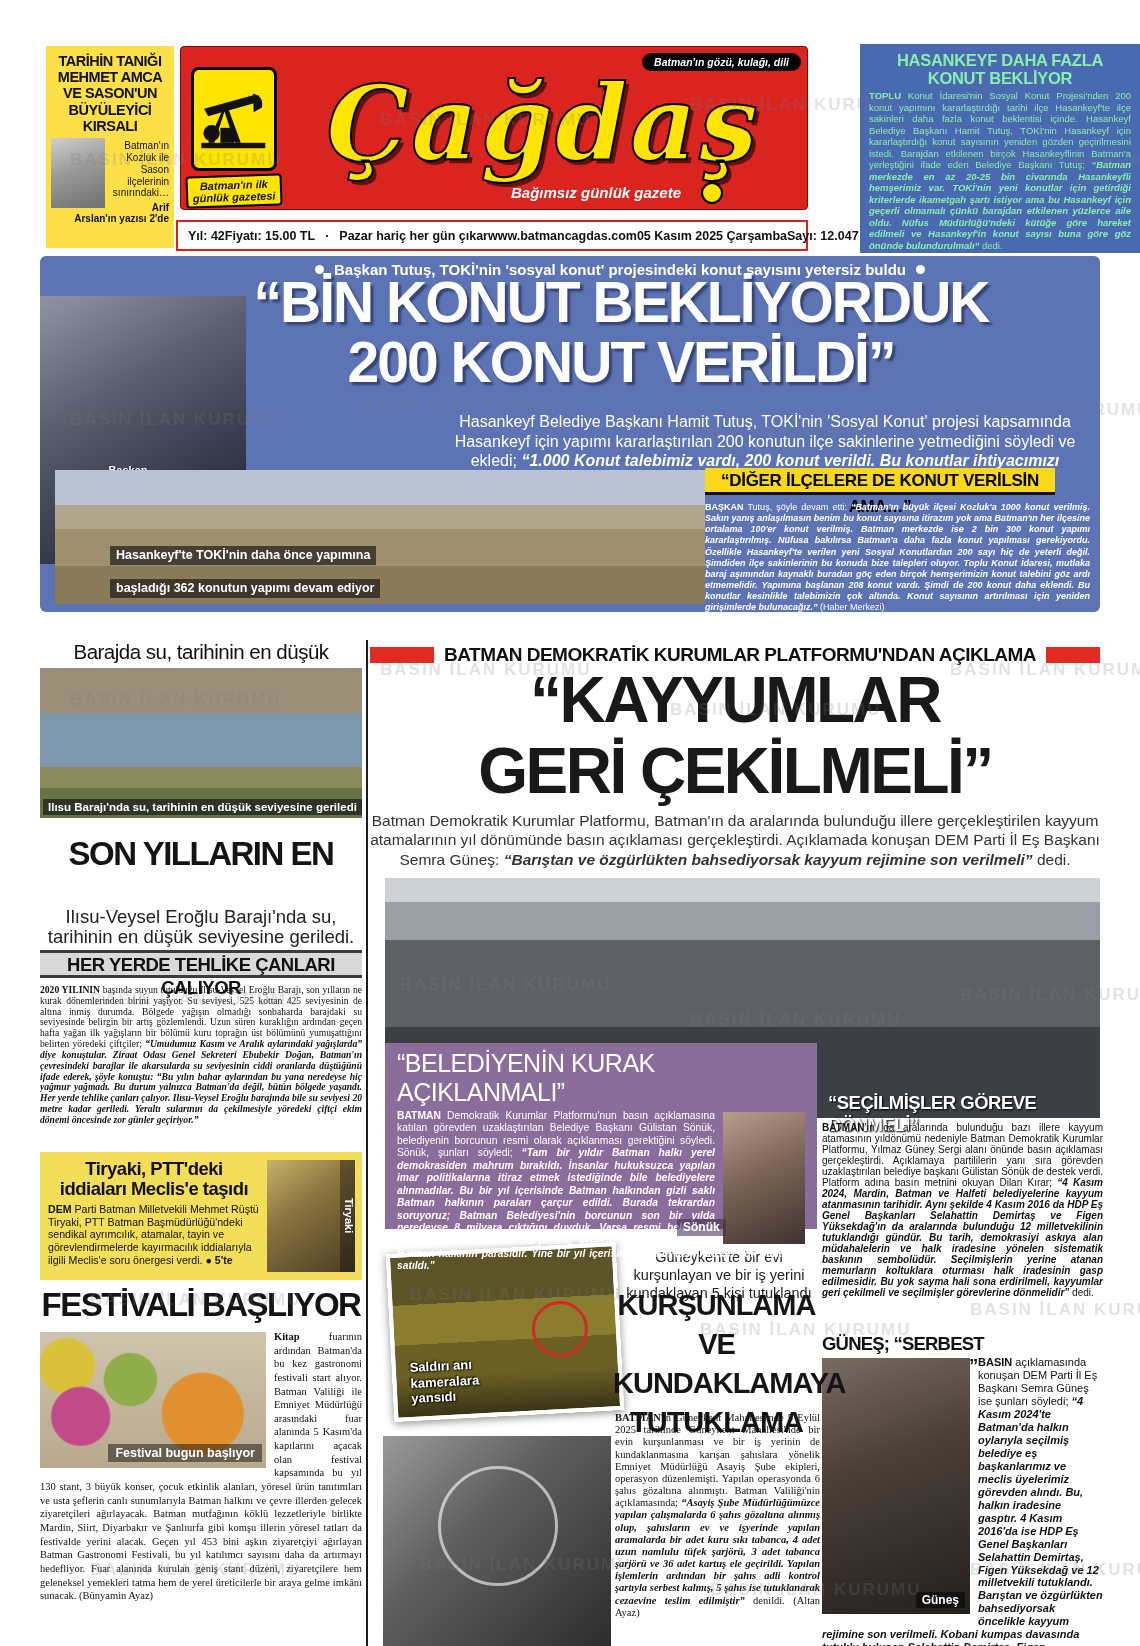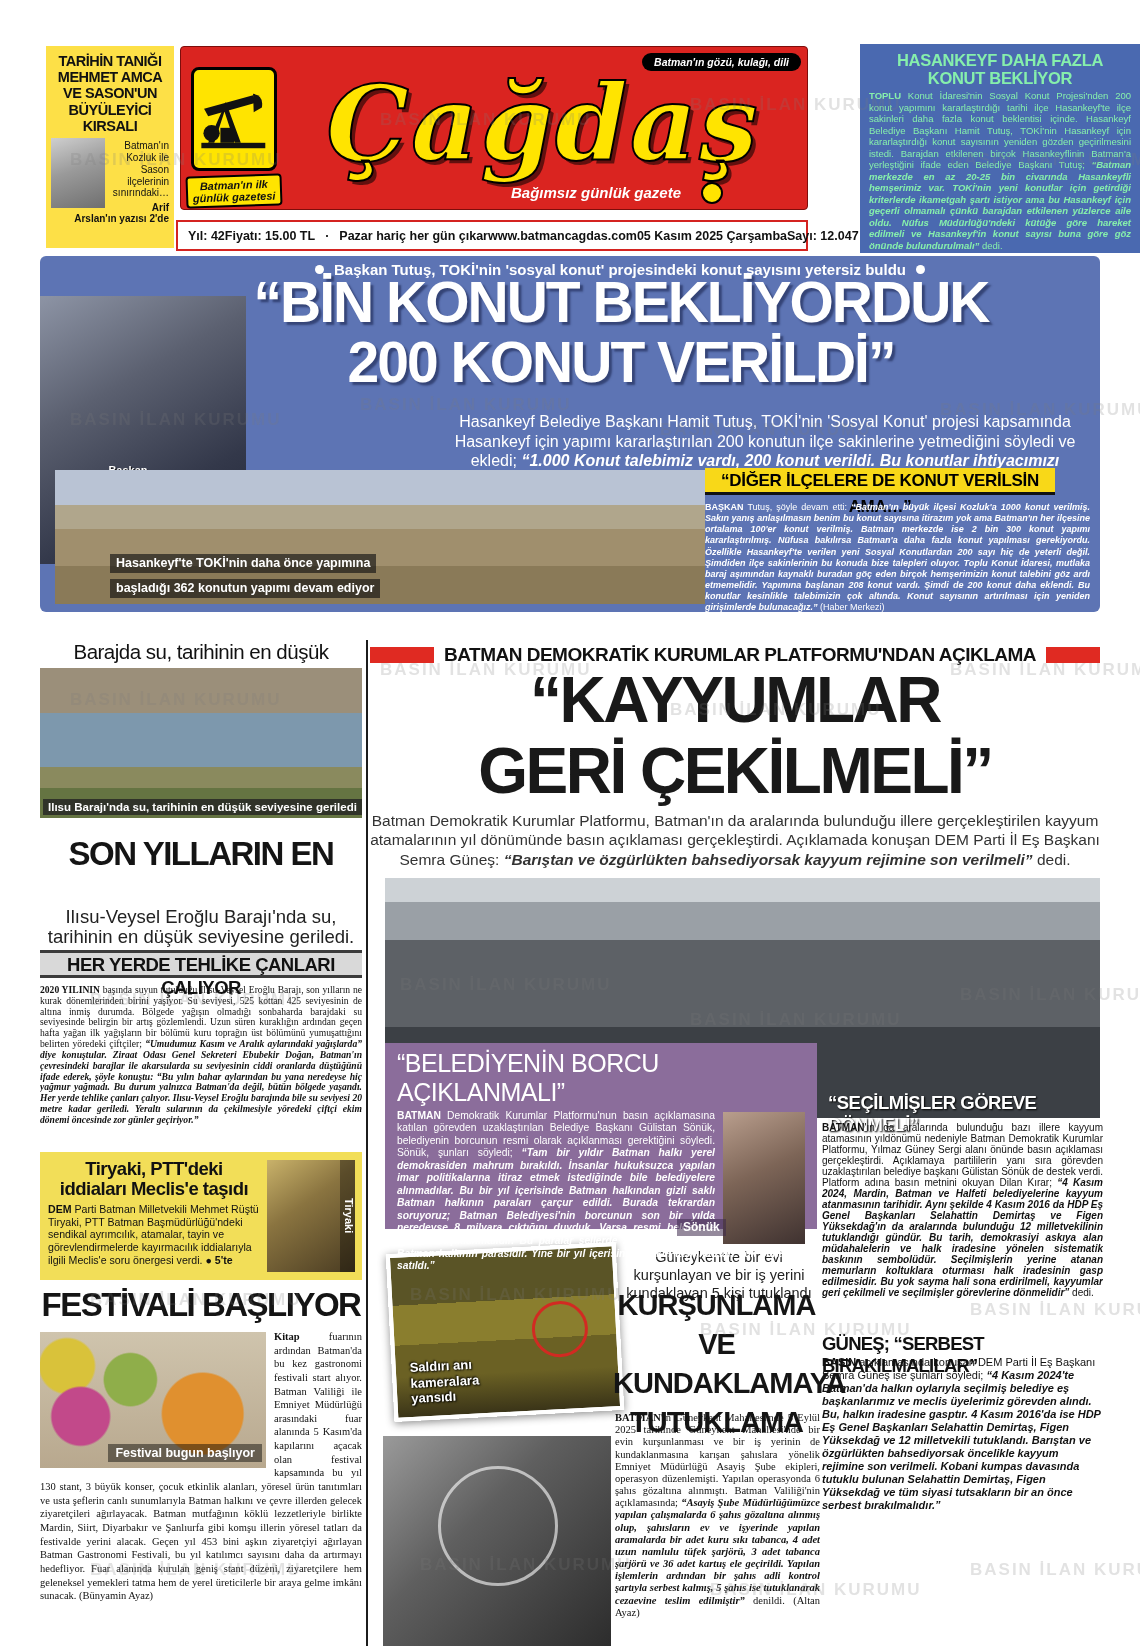--- a/index.html
+++ b/index.html
@@ -58,21 +58,21 @@
   .h1 { position:absolute; left:110px; right:8px; text-align:center; font-weight:bold; font-size:57px; line-height:60px;
         letter-spacing:-2px; text-shadow:3px 3px 2px rgba(20,30,70,.55); white-space:nowrap; }
   .portrait { position:absolute; left:0; top:40px; width:206px; height:268px; border-radius:0 0 6px 0;
               background:linear-gradient(150deg,#8d94a5 0%,#5b6070 35%,#33384a 70%,#1f2435 100%); }
   .portrait-label { position:absolute; left:52px; top:168px; width:72px; text-align:center;
                     font-size:11px; font-weight:bold; line-height:1.25; color:#fff; text-shadow:1px 1px 1px #000; }
   .deck { position:absolute; left:395px; width:660px; top:156px; text-align:center; font-size:16px; line-height:1.22; }
   .constr-photo { position:absolute; left:15px; top:214px; width:650px; height:134px;
                   background:linear-gradient(#b9c3d4 0 26%, #b0a68c 26% 44%, #a08f6d 44% 72%, #8a7a58 72% 100%); }
   .constr-cap { position:absolute; left:55px; bottom:6px; font-size:12.5px; font-weight:bold; color:#fff; line-height:1.35; }
-  .constr-cap span { background:rgba(20,20,20,.65); padding:1px 6px; display:inline-block; margin-top:6px; }
+  .constr-cap span { background:rgba(20,20,20,.65); padding:1px 6px; display:inline-block; margin-top:14px; }
   .subbox-title { position:absolute; left:665px; top:212px; width:350px; height:27px; background:#f8d818; color:#000;
                   font-weight:bold; font-size:17px; text-align:center; line-height:26px; border-bottom:3px solid #111; letter-spacing:-.3px; }
   .subbox-body { position:absolute; left:665px; top:246px; width:385px; font-size:9px; line-height:1.24; text-align:justify; }
   .subbox-body .lead { font-weight:bold; }
 
   
   .vrule { left:366px; top:640px; width:2px; height:1006px; background:#1c1c1c; }
 
   
   .drought { left:40px; top:618px; width:322px; }
@@ -282,34 +282,37 @@
       <span class="ky-red r"></span>
     </div>
     <div class="ky-head">“KAYYUMLAR</div>
     <div class="ky-head">GERİ ÇEKİLMELİ”</div>
     <div class="ky-deck"><span>Batman Demokratik Kurumlar Platformu, Batman'ın da aralarında bulunduğu illere gerçekleştirilen kayyum atamalarının yıl dönümünde basın açıklaması gerçekleştirdi. Açıklamada konuşan DEM Parti İl Eş Başkanı Semra Güneş: </span><i class="bq">“Barıştan ve özgürlükten bahsediyorsak kayyum rejimine son verilmeli”</i><span> dedi.</span></div>
   </div>
 
   <div class="abs crowd"></div>
 
   <div class="abs purple">
-    <div class="pu-title">“BELEDİYENİN BORCU AÇIKLANMALI”</div>
+    <div class="pu-title">“BELEDİYENİN KURAK AÇIKLANMALI”</div>
     <p class="pu-body">
       <span class="sonuk">
           <span class="sonuk-label">Sönük</span>
         </span>
       <b class="lead">BATMAN</b><span> Demokratik Kurumlar Platformu'nun basın açıklamasına katılan görevden uzaklaştırılan Belediye Başkanı Gülistan Sönük, belediyenin borcunun resmi olarak açıklanması gerektiğini söyledi. Sönük, şunları söyledi; </span><i class="bq">“Tam bir yıldır Batman halkı yerel demokrasiden mahrum bırakıldı. İnsanlar hukuksuzca yapılan imar politikalarına itiraz etmek istediğinde bile belediyelere alınmadılar. Bu bir yıl içerisinde Batman halkından gizli saklı Batman halkının paraları çarçur edildi. Burada tekrardan soruyoruz; Batman Belediyesi'nin borcunun son bir yılda neredeyse 8 milyara çıktığını duyduk. Varsa resmi belgelerle buradan açıklanmalıdır. Bu paralar sellerde hayatını kaybeden Batman halkının parasıdır. Yine bir yıl içerisinde halkın taşınmazları yok pahasına satıldı.”</i>
     </p>
   </div>
 
   <div class="abs elected-title">“SEÇİLMİŞLER GÖREVE DÖNMELİ”</div>
   <p class="abs elected-body"><b class="lead">BATMAN</b><span>'ın da aralarında bulunduğu bazı illere kayyum atamasının yıldönümü nedeniyle Batman Demokratik Kurumlar Platformu, Yılmaz Güney Sergi alanı önünde basın açıklaması gerçekleştirdi. Açıklamaya partililerin yanı sıra görevden uzaklaştırılan belediye başkanı Gülistan Sönük de destek verdi. Platform adına basın metnini okuyan Dilan Kırar; </span><i class="bq">“4 Kasım 2024, Mardin, Batman ve Halfeti belediyelerine kayyum atanmasının tarihidir. Aynı şekilde 4 Kasım 2016 da HDP Eş Genel Başkanları Selahattin Demirtaş ve Figen Yüksekdağ'ın da aralarında bulunduğu 12 milletvekilinin tutuklandığı gündür. Bu tarih, demokrasiyi askıya alan müdahalelerin ve halk iradesine yönelen sistematik baskının sembolüdür. Seçilmişlerin yerine atanan memurların koltuklara oturması halk iradesinin gasp edilmesidir. Bu yok sayma hali sona erdirilmeli, kayyumlar geri çekilmeli ve seçilmişler görevlerine dönmelidir”</i><span> dedi.</span></p>
 
   <div class="abs gunes-title">GÜNEŞ; “SERBEST BIRAKILMALILAR”</div>
   <div class="abs gunes-art">
+    <div class="gunes-photo">
+      <span class="gunes-label">Güneş</span>
+    </div>
     <b class="lead">BASIN</b><span> açıklamasında konuşan DEM Parti İl Eş Başkanı Semra Güneş ise şunları söyledi; </span><i class="bq">“4 Kasım 2024'te Batman'da halkın oylarıyla seçilmiş belediye eş başkanlarımız ve meclis üyelerimiz görevden alındı. Bu, halkın iradesine gasptır. 4 Kasım 2016'da ise HDP Eş Genel Başkanları Selahattin Demirtaş, Figen Yüksekdağ ve 12 milletvekili tutuklandı. Barıştan ve özgürlükten bahsediyorsak öncelikle kayyum rejimine son verilmeli. Kobani kumpas davasında tutuklu bulunan Selahattin Demirtaş, Figen Yüksekdağ ve tüm siyasi tutsakların bir an önce serbest bırakılmalıdır.”</i>
   </div>
 
   <div class="abs shooting">
     <div class="sh-photo1">
       <div class="sh-circle"></div>
       <div class="sh-cap1">Saldırı anı kameralara yansıdı</div>
     </div>
     <div class="sh-photo2">
       <div class="sh-circle2"></div>

